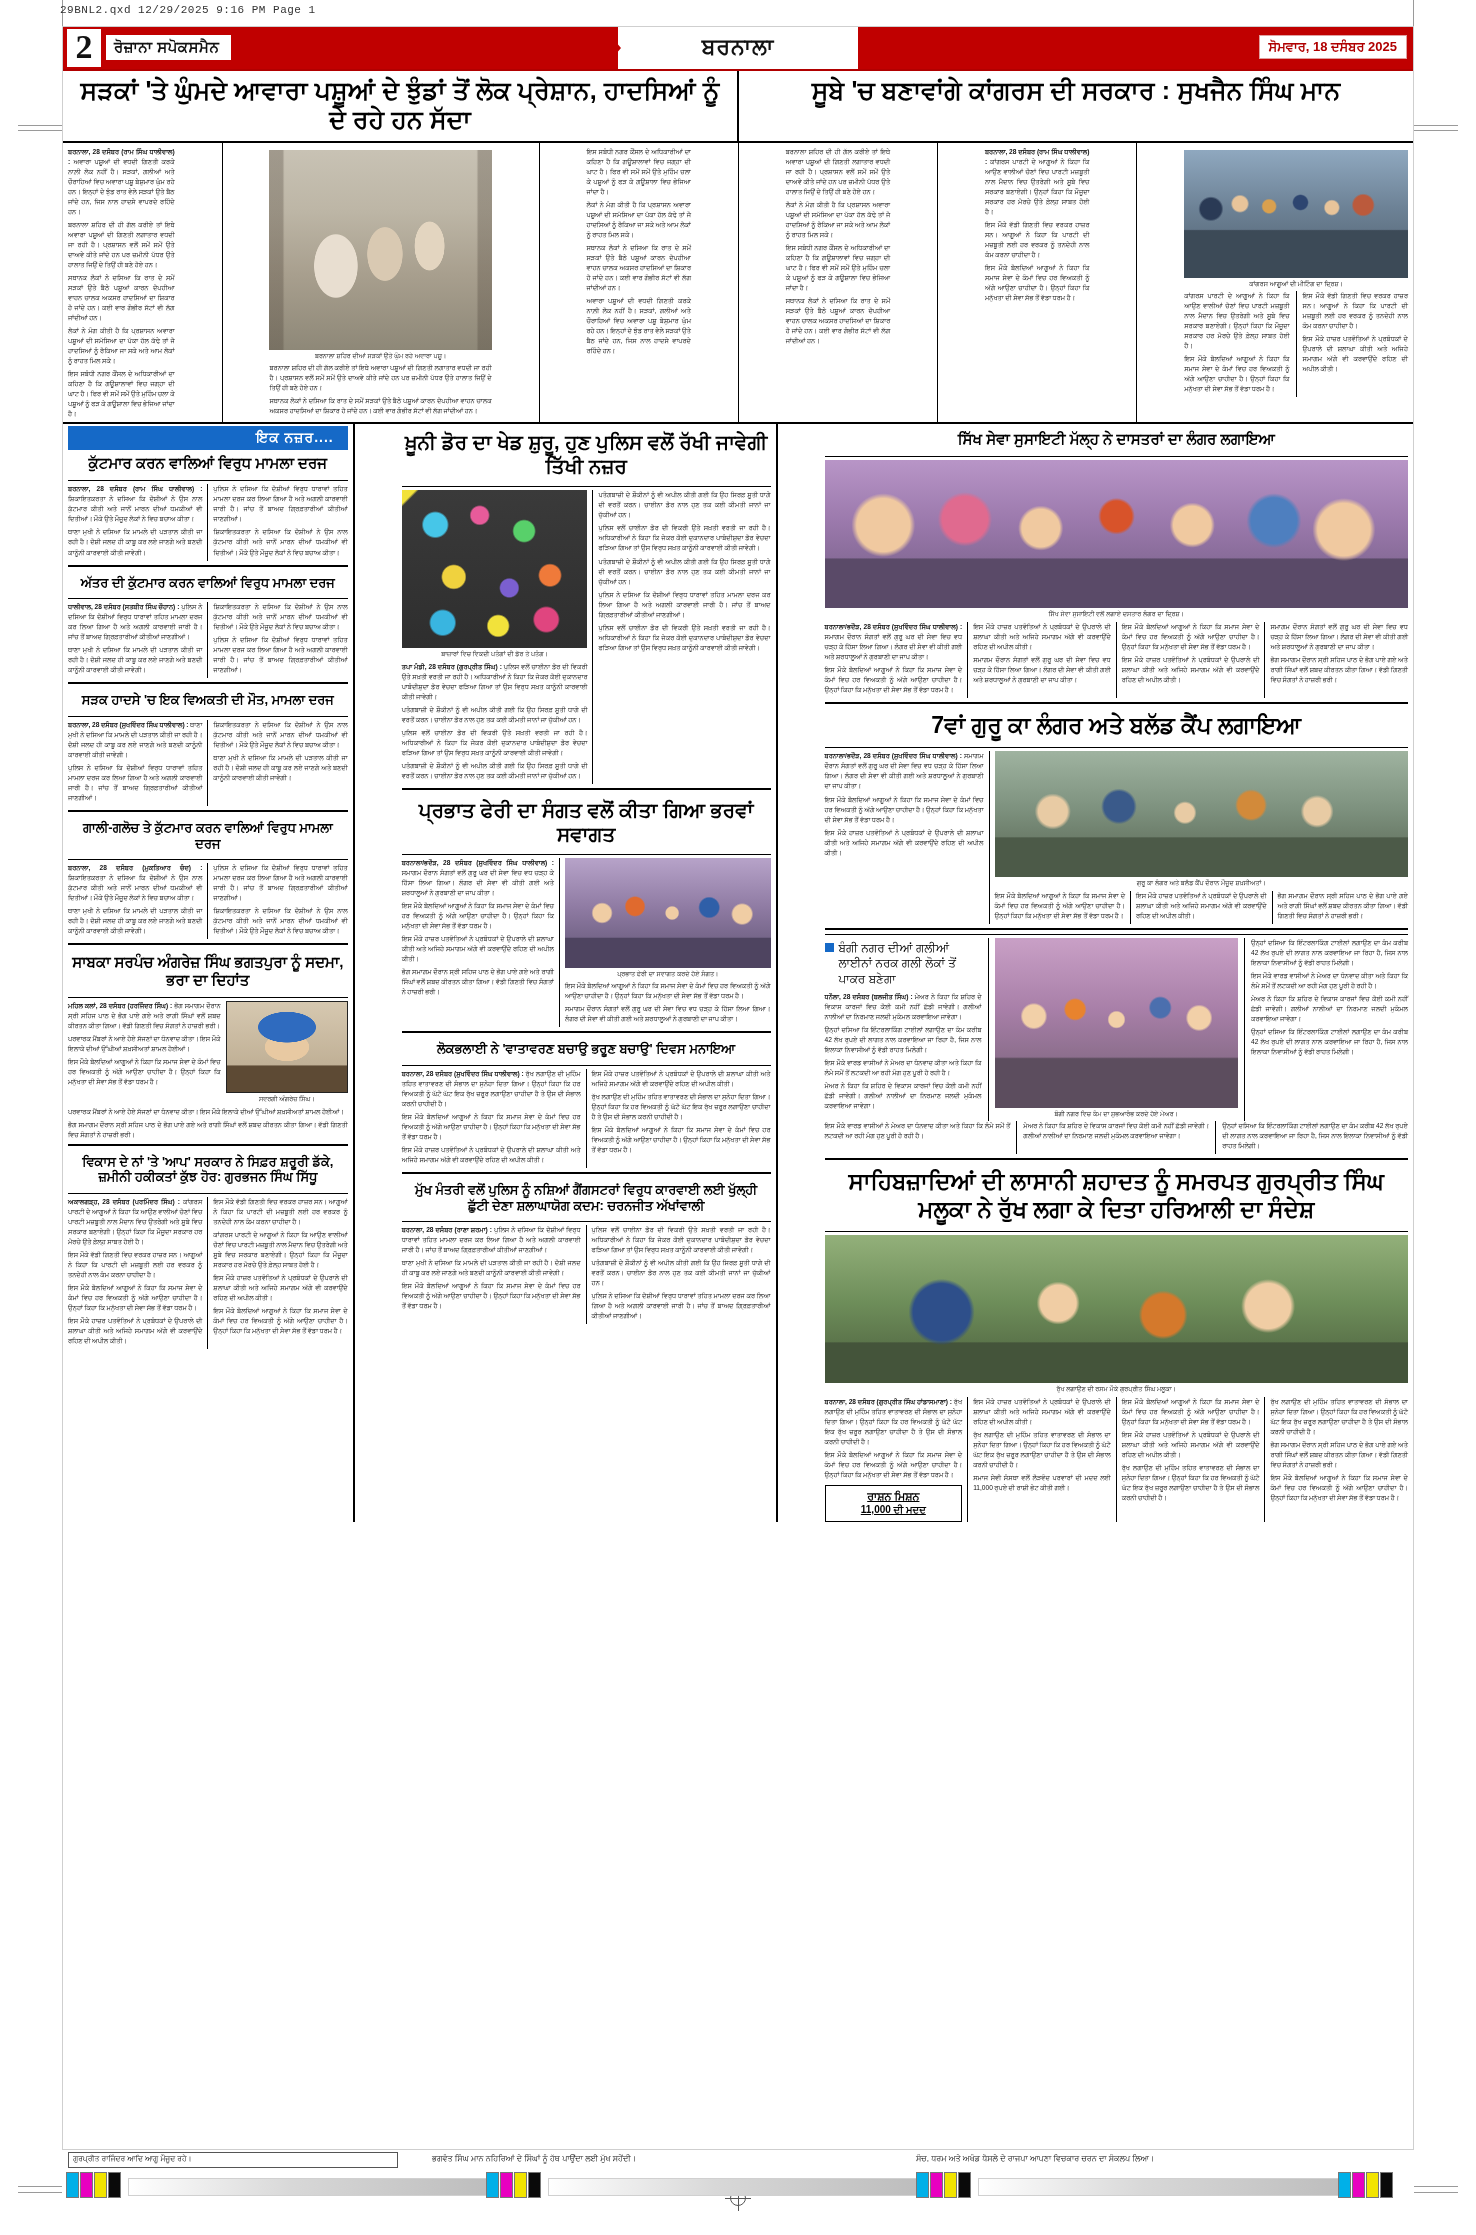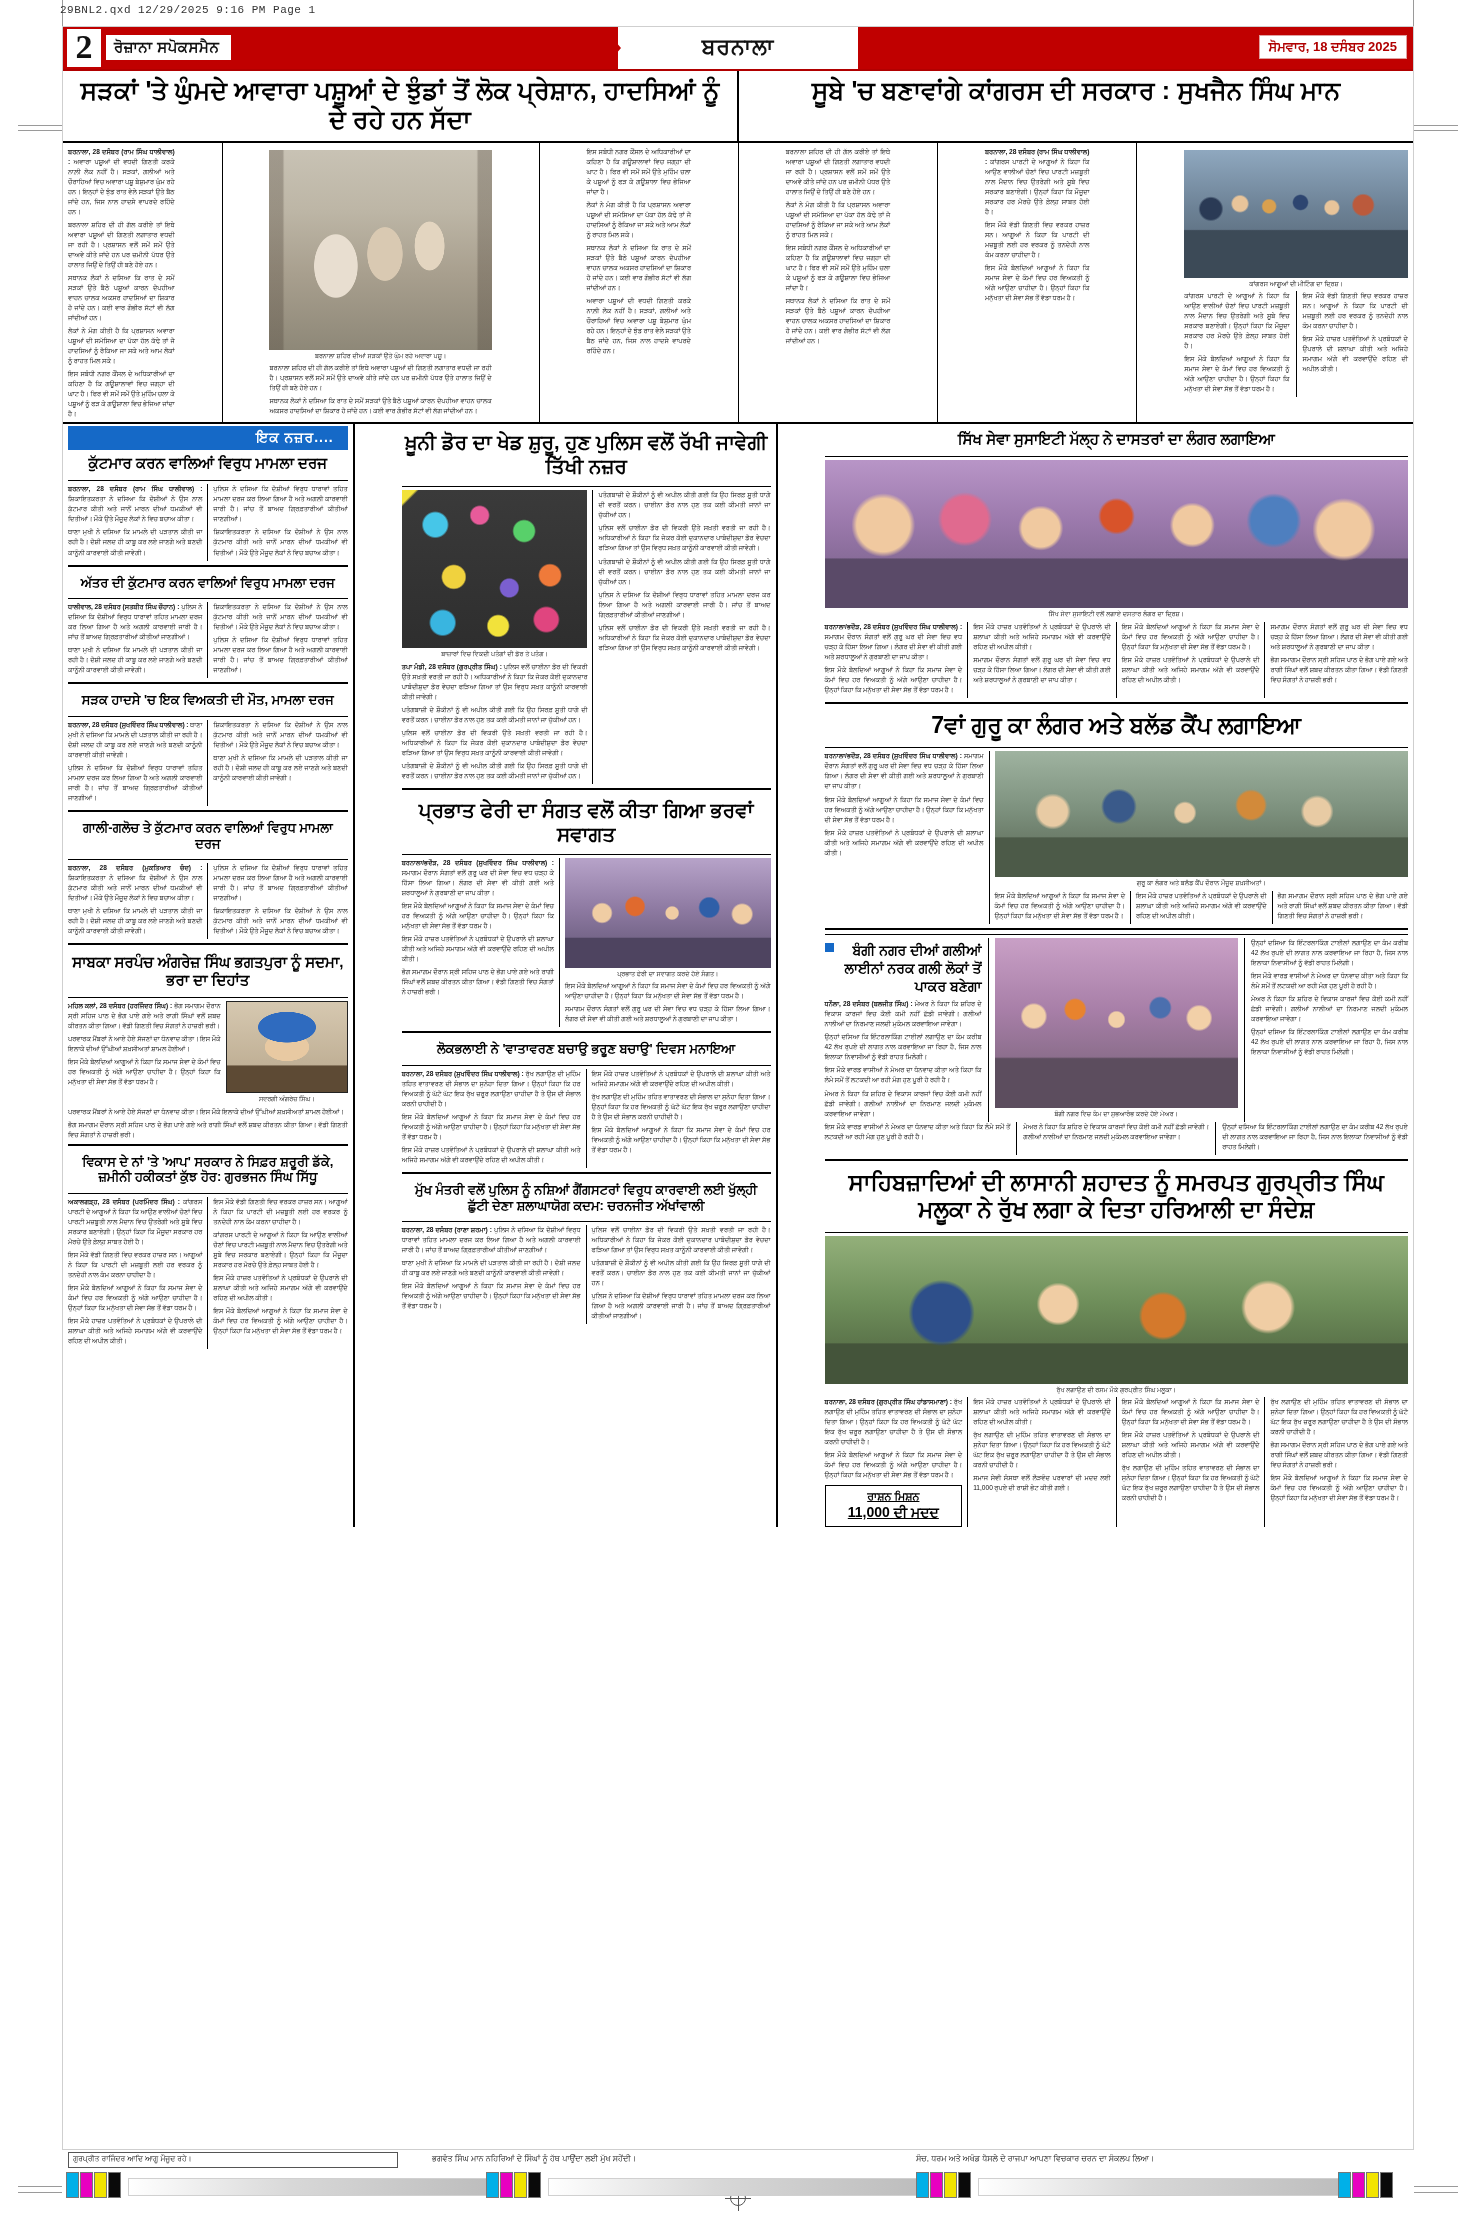--- a/index.html
+++ b/index.html
@@ -259,30 +259,30 @@
       linear-gradient(180deg, transparent 72%, #4e4460 73%);
   }
 
   
   .boxed {
     border:1px solid #000; padding:4px 4px 5px; margin-top:5px;text-decoration:underline;
   }
   .boxed-title {
     font-size:11px; font-weight:bold; text-align:center; line-height:1.25;
   }
-  .boxed-sub { font-size:14px; font-weight:bold; text-align:center; }
+  .boxed-sub { font-size:10px; font-weight:bold; text-align:center; }
 
   
   .kick {
     display:flex; gap:5px; align-items:flex-start; margin:3px 0 4px;
   }
   .kick-sq {
     width:9px; height:9px; background:#1569c7; flex:0 0 auto; margin-top:2px;
   }
-  .kick-txt { font-size:14px; font-weight:bold; line-height:1.3;text-align:right; }
+  .kick-txt { font-size:12px; font-weight:normal; line-height:1.3; }
 
   
   .colorbar {
     position:absolute; display:flex; height:26px; gap:1px;
   }
   .colorbar i { display:block; width:13px; height:100%; border:1px solid #777; }
   .grad {
     position:absolute; height:18px;
     background:linear-gradient(90deg,#ffffff 0%,#d8d8d8 45%,#bdbdbd 100%);
     border:1px solid #d0d0d0;

